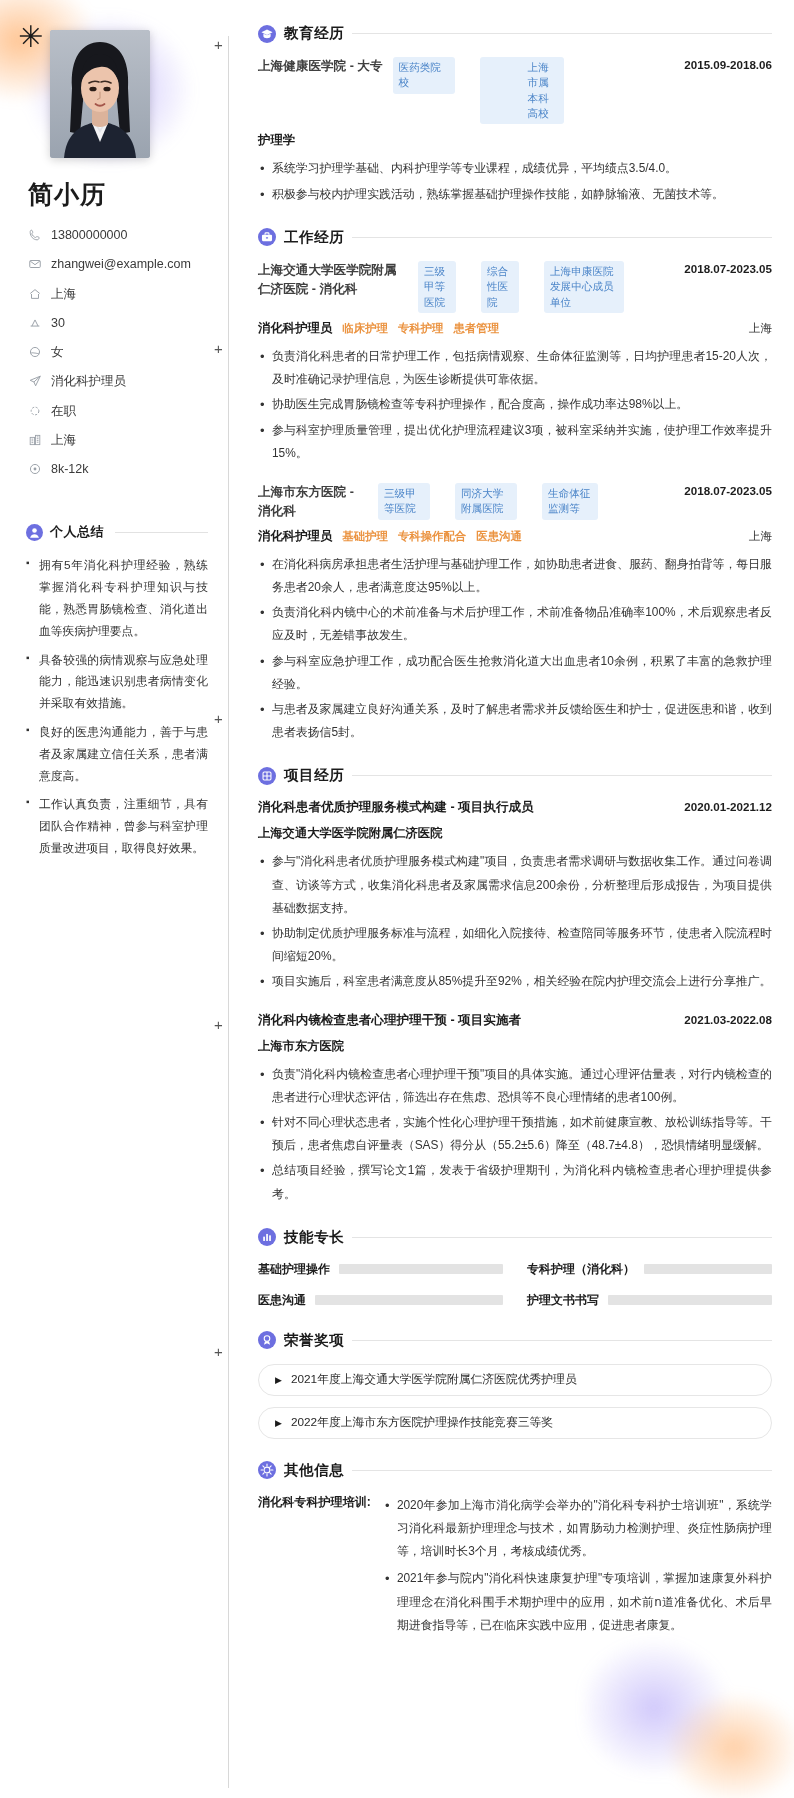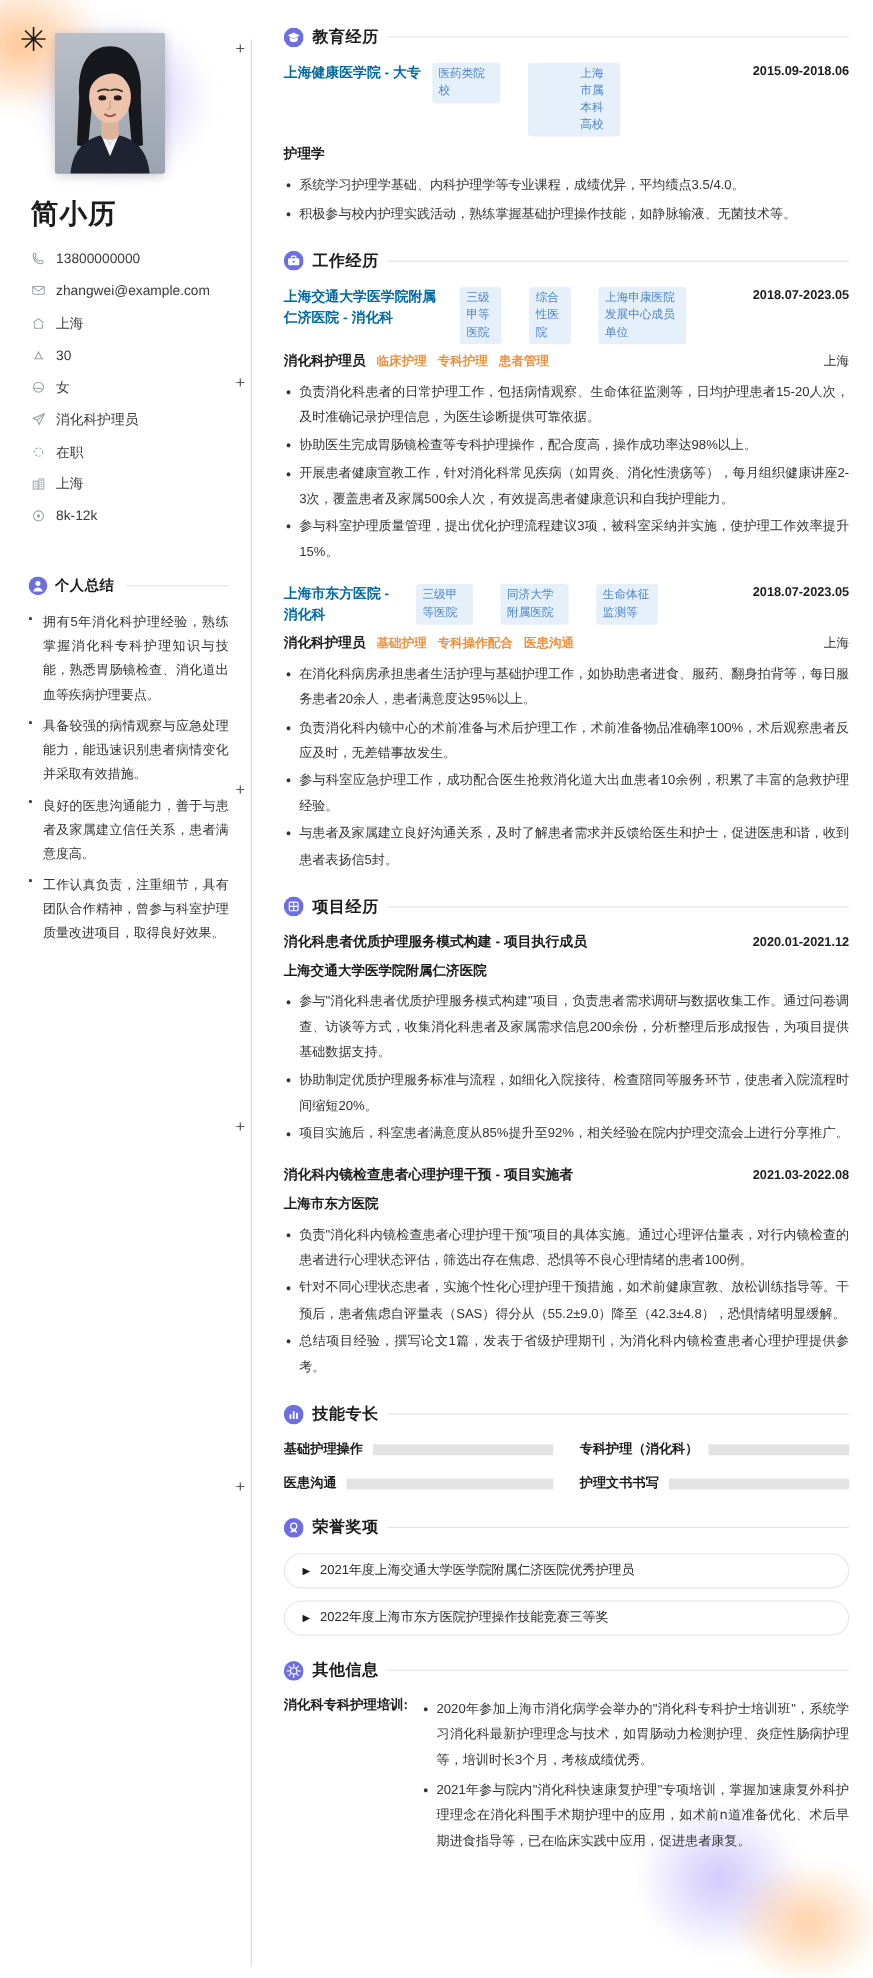--- a/index.html
+++ b/index.html
@@ -100,21 +100,21 @@
   .sec-head { display: flex; align-items: center; gap: 8px; margin-bottom: 14px; }
   .sec-head .badge { width: 18px; height: 18px; flex: 0 0 18px; }
   .sec-head .t { font-size: 14.5px; font-weight: 700; color: #1b1b1b; letter-spacing: .6px; }
   .sec-head .rule { flex: 1; height: 1px; background: #e4e4e4; }
 
   .badge svg { display: block; width: 100%; height: 100%; }
 
   .entry { margin-bottom: 18px; }
   .entry-top { display: flex; align-items: flex-start; gap: 10px; }
   .entry-org {
-    font-size: 12.6px; font-weight: 700; color: #0369a1; line-height: 1.5;
+    font-size: 12.6px; font-weight: 700; color: #404040; line-height: 1.5;
     max-width: 168px; flex: 0 0 auto;
   }
   .tagrow { display: flex; gap: 25px; flex: 1 1 auto; flex-wrap: nowrap; }
   .tag-blue {
     background: #e6f0fb; color: #4a84c8; font-size: 10.6px; line-height: 1.45;
     padding: 3px 6px; border-radius: 3px; max-width: 62px; word-break: break-all;
     align-self: flex-start;
   }
   .tag-blue.wide { max-width: 84px; padding-left: 48px; }
   .entry-date {
@@ -395,21 +395,20 @@
           <div class="entry-sub">
             <span class="entry-role">消化科护理员</span>
             <span class="tag-orange">临床护理</span>
             <span class="tag-orange">专科护理</span>
             <span class="tag-orange">患者管理</span>
             <span class="entry-loc">上海</span>
           </div>
           <ul class="desc">
             <li>负责消化科患者的日常护理工作，包括病情观察、生命体征监测等，日均护理患者15-20人次，及时准确记录护理信息，为医生诊断提供可靠依据。</li>
             <li>协助医生完成胃肠镜检查等专科护理操作，配合度高，操作成功率达98%以上。</li>
-            <li>开展患者健康宣教工作，针对消化科常见疾病（如胃炎、消化性溃疡等），每月组织健康讲座2-3次，覆盖患者及家属500余人次，有效提高患者健康意识和自我护理能力。</li>
             <li>参与科室护理质量管理，提出优化护理流程建议3项，被科室采纳并实施，使护理工作效率提升15%。</li>
           </ul>
         </div>
 
         <div class="entry">
           <div class="entry-top">
             <div class="entry-org" style="max-width:110px">上海市东方医院 - 消化科</div>
             <div class="tagrow">
               <span class="tag-blue" style="max-width:52px">三级甲等医院</span>
               <span class="tag-blue" style="max-width:62px">同济大学附属医院</span>
@@ -460,21 +459,21 @@
         </div>
 
         <div class="entry">
           <div class="proj-title-row">
             <span class="proj-title">消化科内镜检查患者心理护理干预 - 项目实施者</span>
             <span class="proj-date">2021.03-2022.08</span>
           </div>
           <div class="proj-org">上海市东方医院</div>
           <ul class="desc">
             <li>负责"消化科内镜检查患者心理护理干预"项目的具体实施。通过心理评估量表，对行内镜检查的患者进行心理状态评估，筛选出存在焦虑、恐惧等不良心理情绪的患者100例。</li>
-            <li>针对不同心理状态患者，实施个性化心理护理干预措施，如术前健康宣教、放松训练指导等。干预后，患者焦虑自评量表（SAS）得分从（55.2±9.0）降至（42.3±4.8），恐惧情绪明显缓解。</li>
+            <li>针对不同心理状态患者，实施个性化心理护理干预措施，如术前健康宣教、放松训练指导等。干预后，患者焦虑自评量表（SAS）得分从（55.2±5.6）降至（48.7±4.8），恐惧情绪明显缓解。</li>
             <li>总结项目经验，撰写论文1篇，发表于省级护理期刊，为消化科内镜检查患者心理护理提供参考。</li>
           </ul>
         </div>
       </section>
 
       <section class="sec">
         <div class="sec-head">
           <span class="badge">
             <svg viewBox="0 0 20 20">
                 <circle cx="10" cy="10" r="10" fill="#6d6fe0"></circle>

